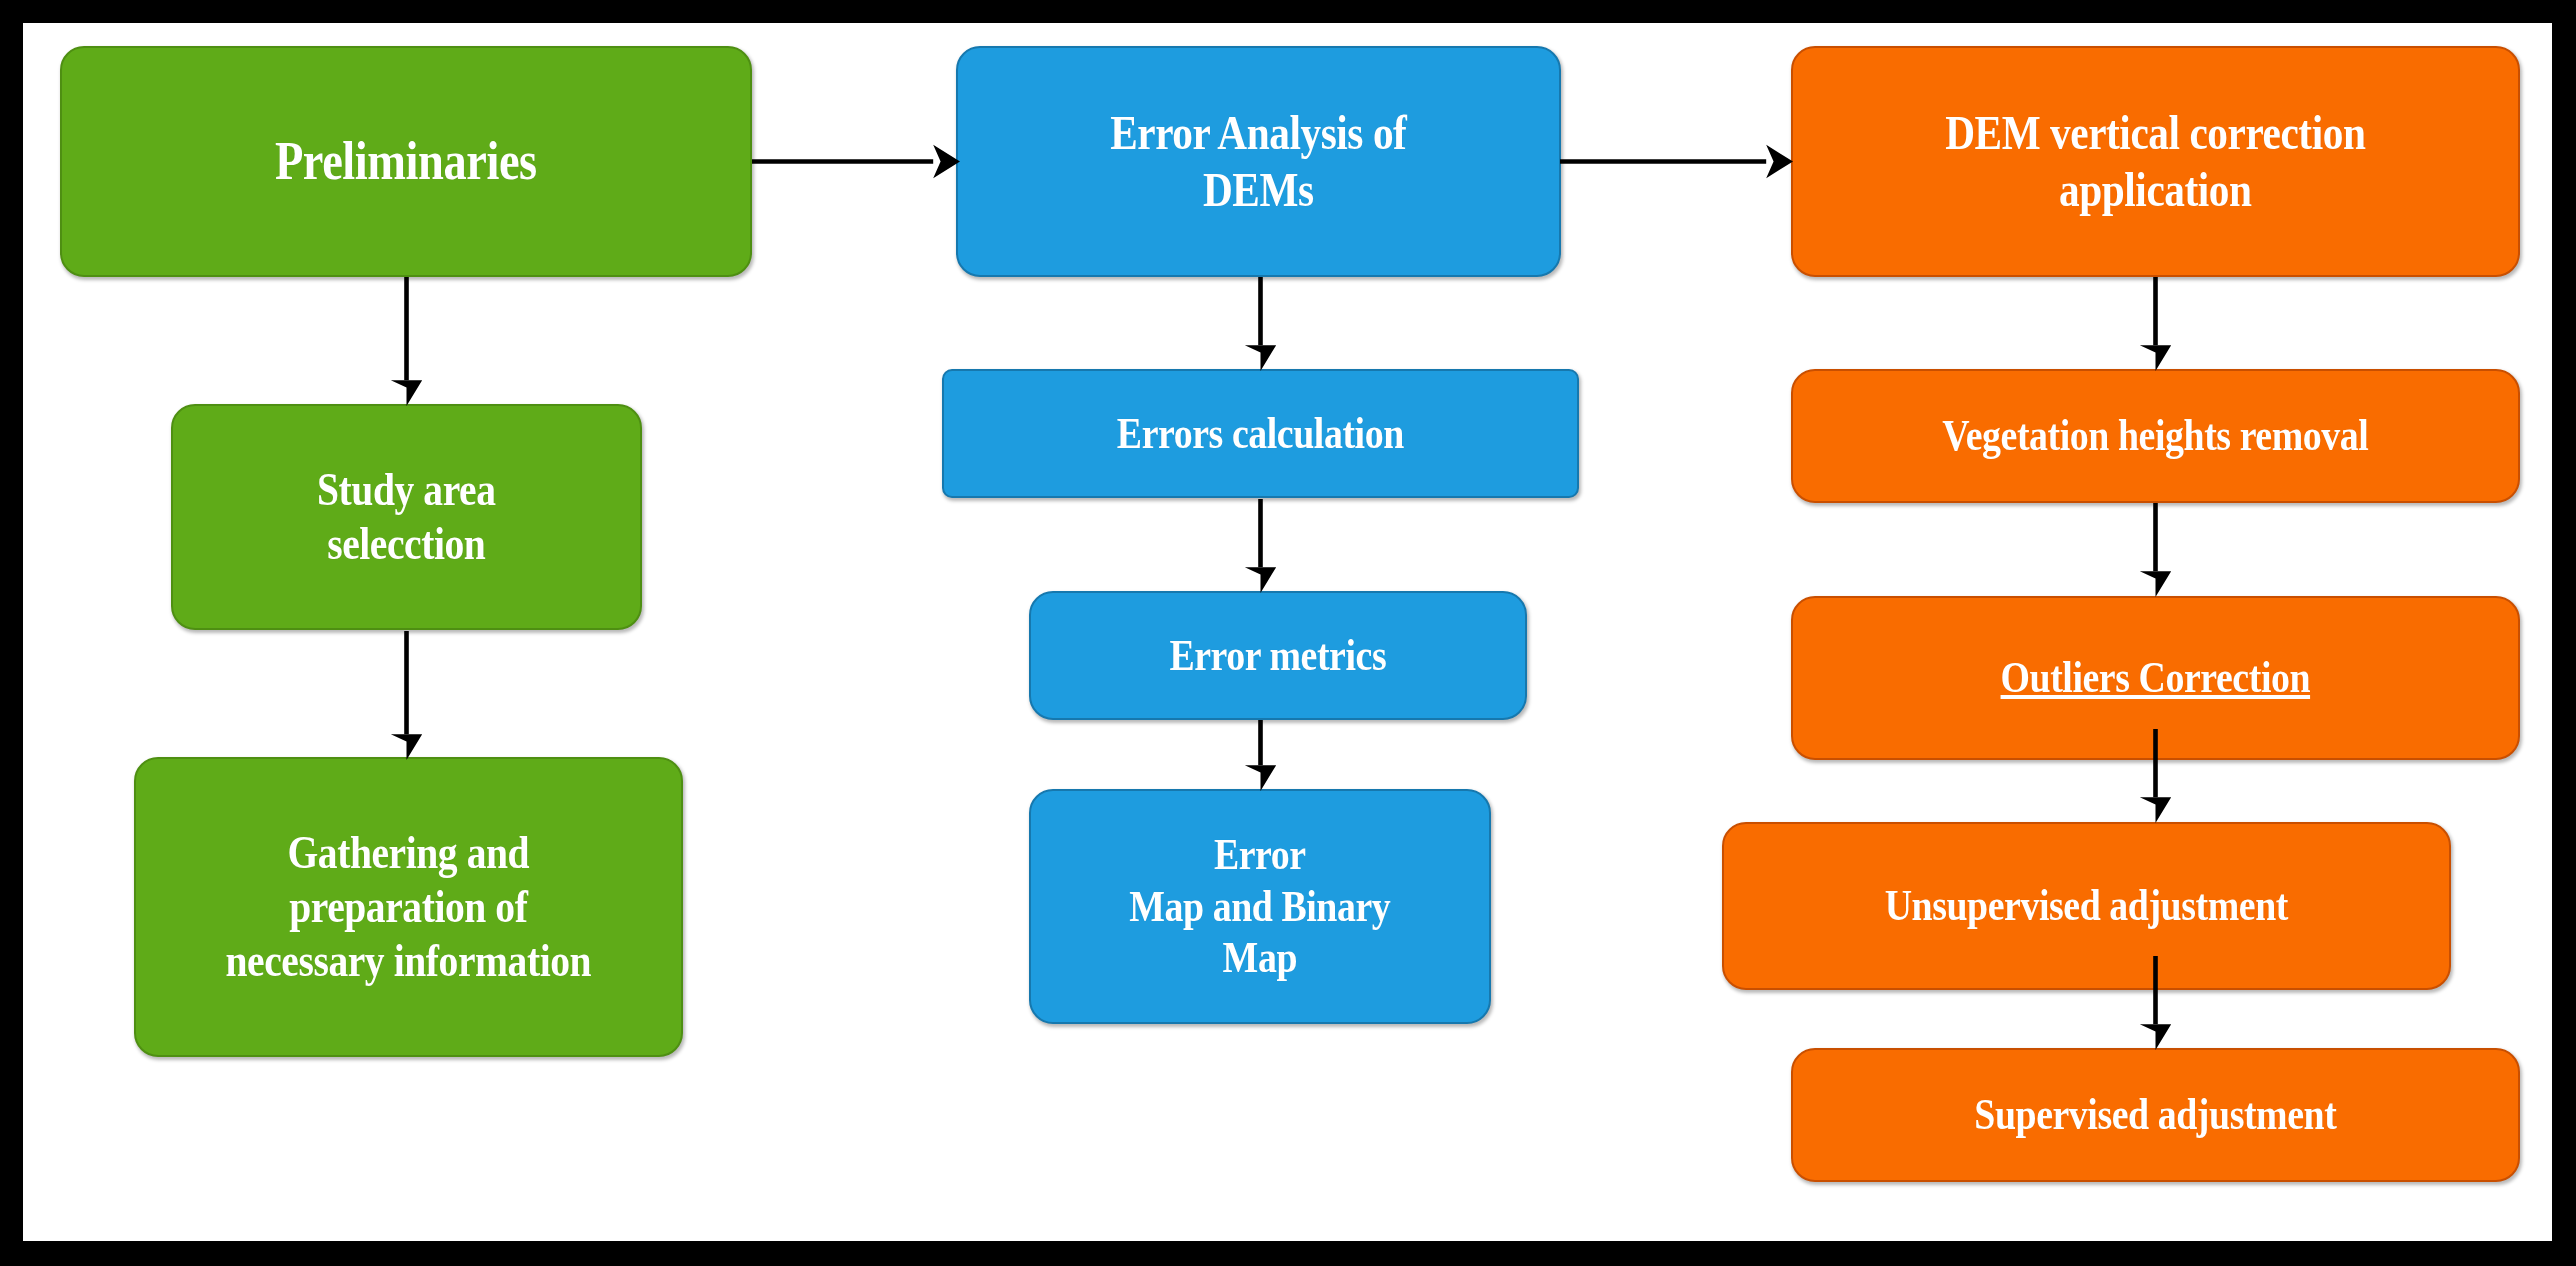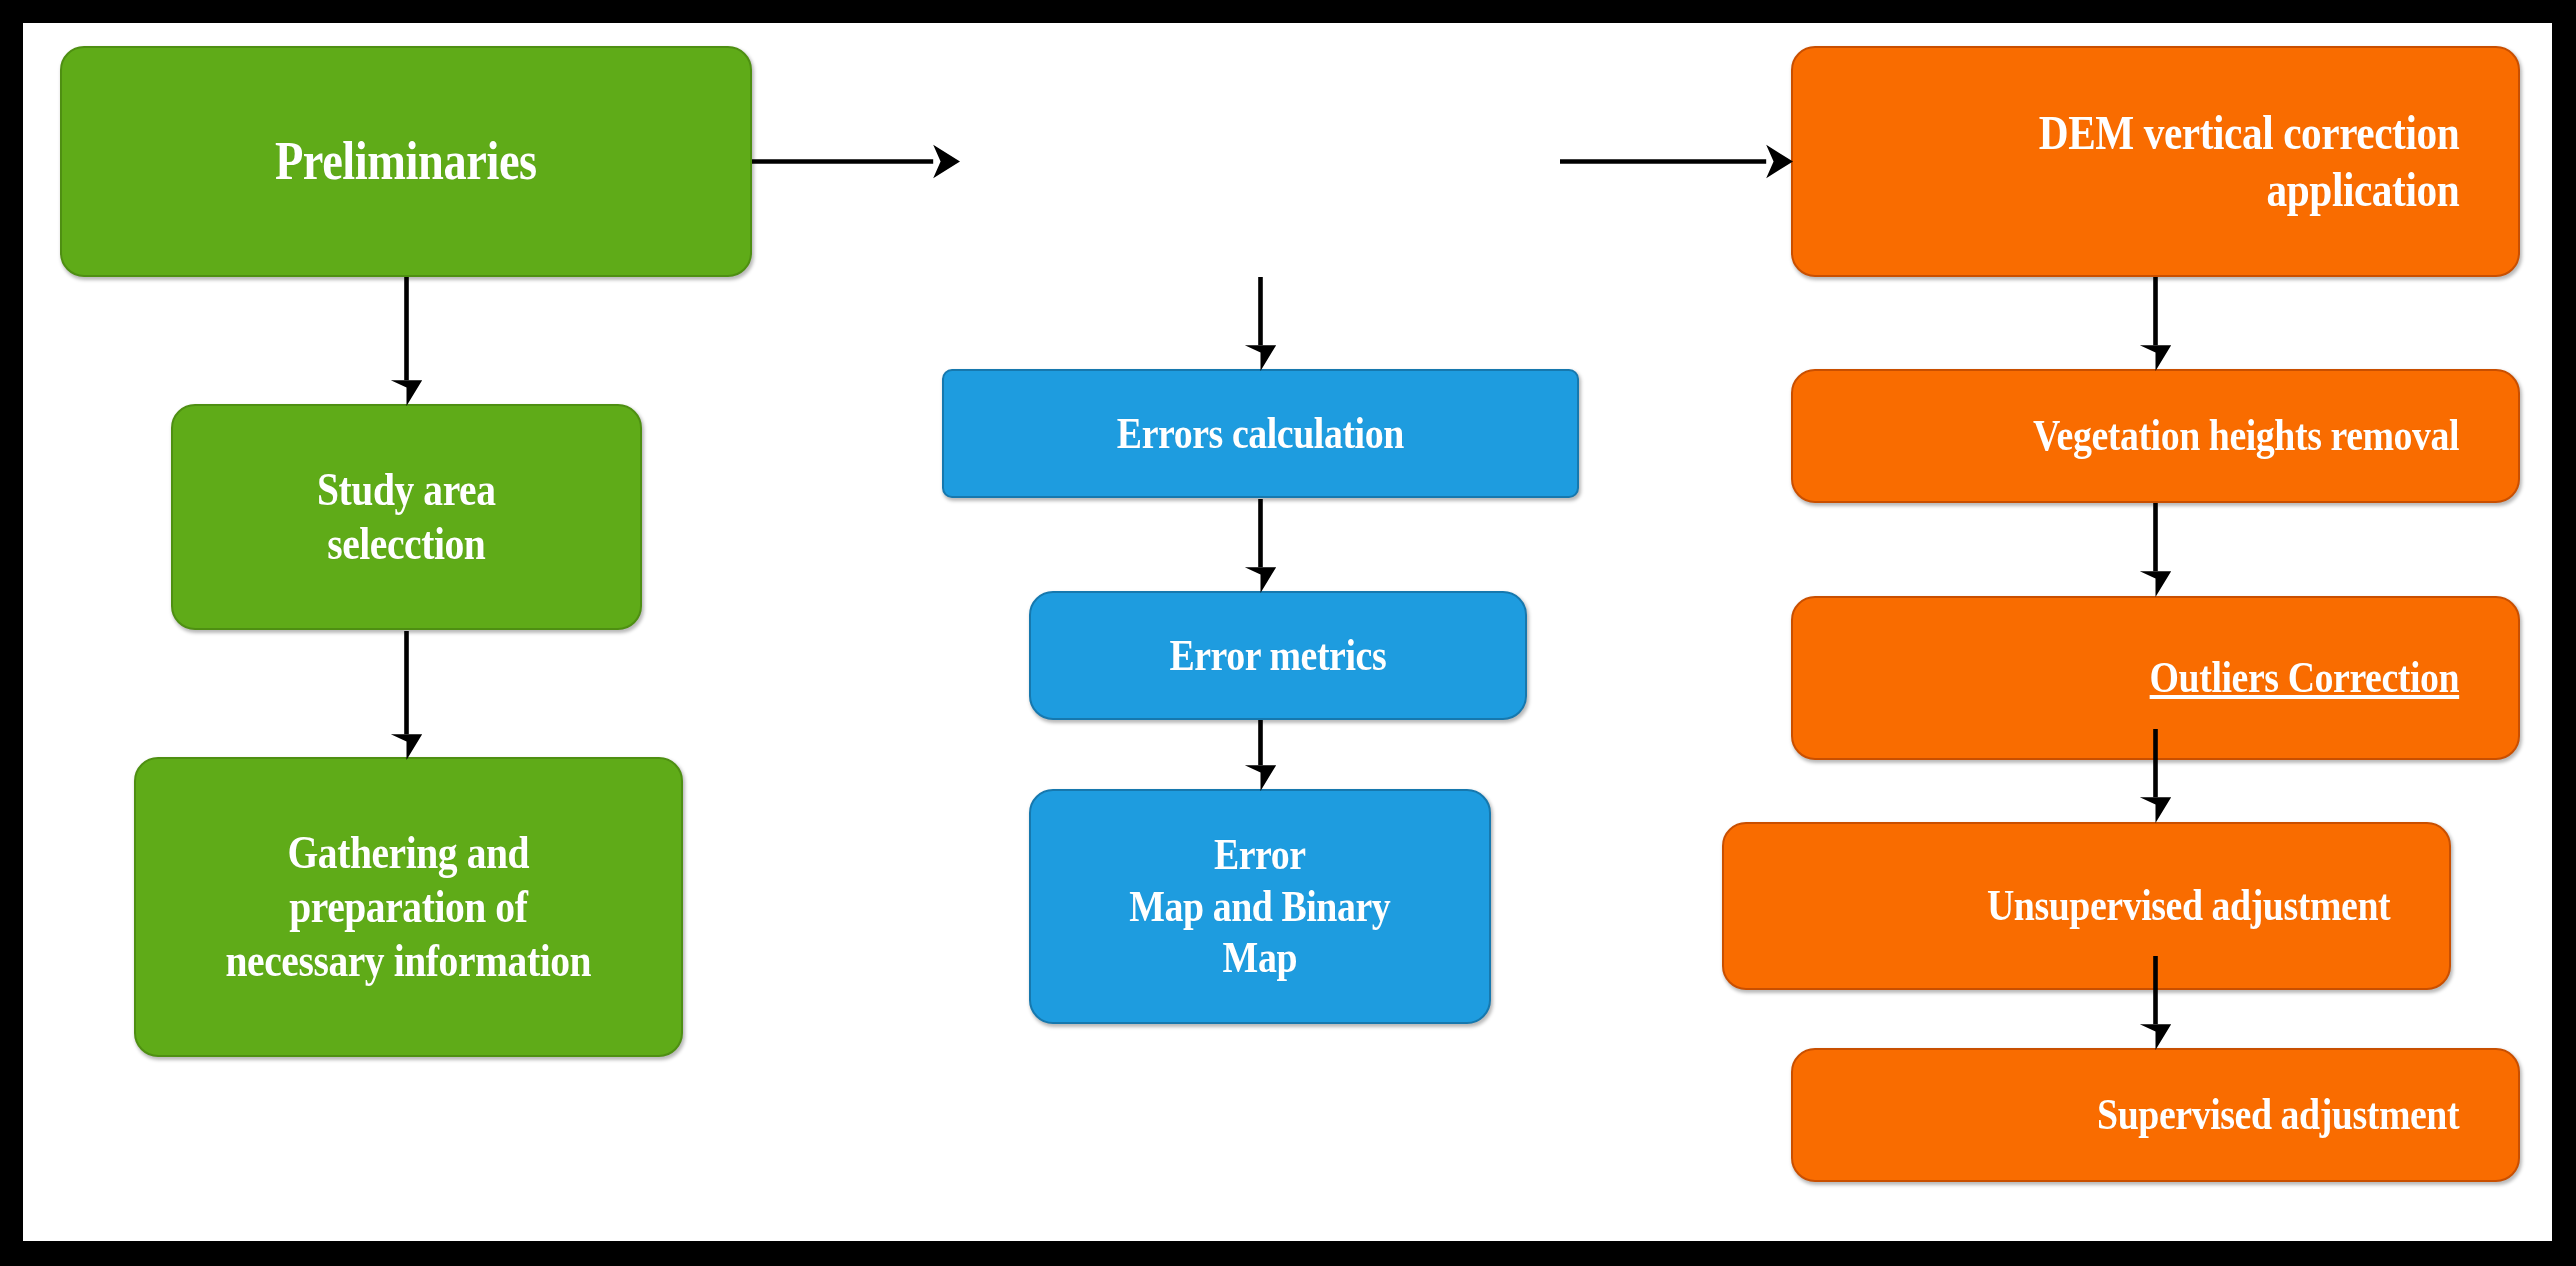--- a/index.html
+++ b/index.html
@@ -64,21 +64,20 @@
   }
   .blue {
     background: #1E9CDF;
     border: 2.8px solid #1678AE;
     box-shadow: 1.8px 2.8px 3.7px rgba(0,0,0,0.28);
   }
   .orange {
     background: #F96C00;
     border: 2.8px solid #C94F00;
     box-shadow: 1.8px 2.8px 3.7px rgba(0,0,0,0.28);
-    text-align: right;
   }
 
   
   .conn {
     position: absolute;
   }
   .conn svg { display: block; overflow: visible; }
 
   .arrow-line { stroke: #000000; stroke-width: 5; fill: none; }
   .arrow-head { fill: #000000; }
@@ -97,20 +96,24 @@
     <span class="label">Gathering and
 preparation of
 necessary information</span>
   </div>
 
   <div class="node green" style="left:171px; top:404px; width:471px; height:226px; font-size:46px;">
     <span class="label">Study area
 selecction</span>
   </div>
 
+  <div class="node blue" style="left:956px; top:46px; width:605px; height:231px; font-size:48px;">
+    <span class="label">Error Analysis of
+DEMs</span>
+  </div>
 
   <div class="node blue" style="left:942px; top:369px; width:637px; height:129px; font-size:44px;border-radius:10px;">
     <span class="label">Errors calculation</span>
   </div>
 
   <div class="node blue" style="left:1029px; top:591px; width:498px; height:129px; font-size:44px;">
     <span class="label">Error metrics</span>
   </div>
 
   <div class="node blue" style="left:1029px; top:789px; width:462px; height:235px; font-size:44px;">

